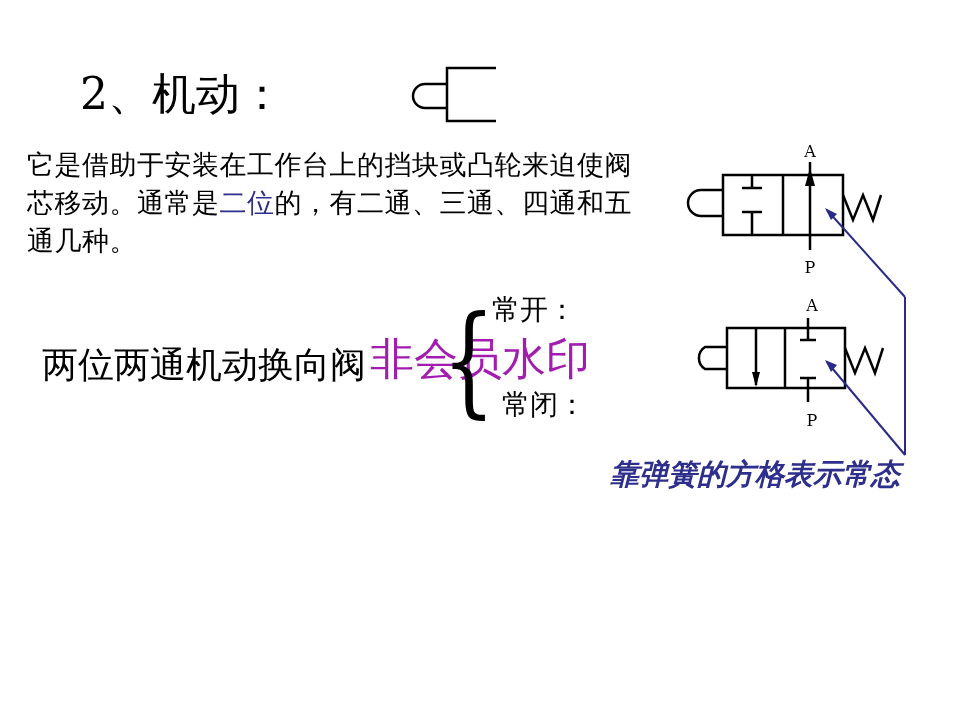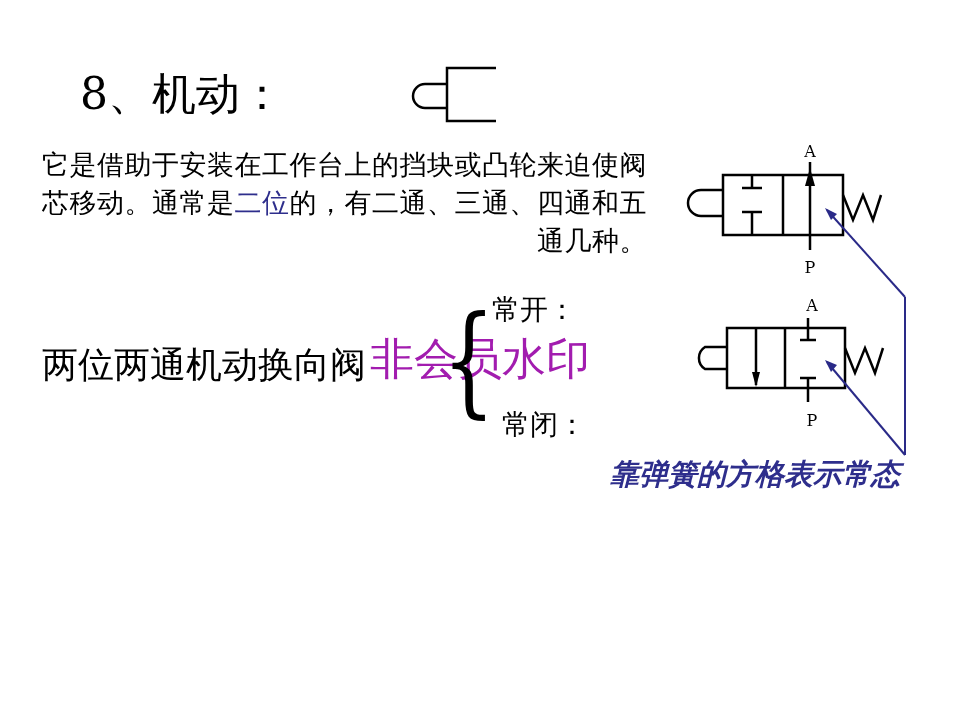--- a/index.html
+++ b/index.html
@@ -1,34 +1,34 @@
 <!DOCTYPE html>
 <html><head>
 <meta charset="utf-8">
 <style>
   html, body { margin: 0; padding: 0; background: #ffffff; }
   body { width: 960px; height: 720px; position: relative; overflow: hidden;
          font-family: "DejaVu Serif", "Liberation Serif", serif; color: #000; }
   .abs { position: absolute; }
   .title { left: 80px; top: 64px; font-size: 44px; line-height: 60px; white-space: nowrap; }
-  .para { left: 27px; top: 146px; width: 620px; font-size: 27px; line-height: 38px; letter-spacing: 0.5px; text-align: right; }
+  .para { left: 27px; top: 146px; width: 620px; font-size: 27px; line-height: 38px; letter-spacing: 0.5px; }
   .para .hl { color: #2e2e8c; }
   .valve-name { left: 42px; top: 340px; font-size: 36px; line-height: 50px; white-space: nowrap; }
   .brace { left: 442px; top: 300px; font-size: 120px; line-height: 120px; font-family: "DejaVu Serif", serif; transform: scaleX(0.7); transform-origin: left top; }
   .opt { font-size: 28px; line-height: 36px; white-space: nowrap; }
   .opt-open { left: 492px; top: 292px; }
-  .opt-closed { left: 502px; top: 387px; margin-top: 20px; }
+  .opt-closed { left: 502px; top: 387px; }
   .watermark { left: 370px; top: 330px; font-size: 44px; color: #a21caf; font-family: Liberation Serif, serif; white-space: nowrap; }
   .caption { left: 610px; top: 455px; font-size: 29px; line-height: 38px; color: #2e2e8c; font-weight: bold; white-space: nowrap; font-style: italic; }
   svg { position: absolute; left: 0; top: 0; }
 </style>
 </head>
 <body>
 
-<div class="abs title">8、机动：</div>
+<div class="abs title">2、机动：</div>
 
 <svg width="960" height="720" style="pointer-events:none">
   <g fill="none" stroke="#000" stroke-width="2.5">
     <path d="M447 84 L425 84 A12 12 0 0 0 425 108 L447 108"></path>
     <path d="M496 68 L447 68 L447 121 L496 121"></path>
   </g>
 </svg>
 
 <div class="abs para">
   <span>它是借助于安装在工作台上的挡块或凸轮来迫使阀芯移动。通常是</span><span class="hl">二位</span><span>的，有二通、三通、四通和五通几种。</span>

